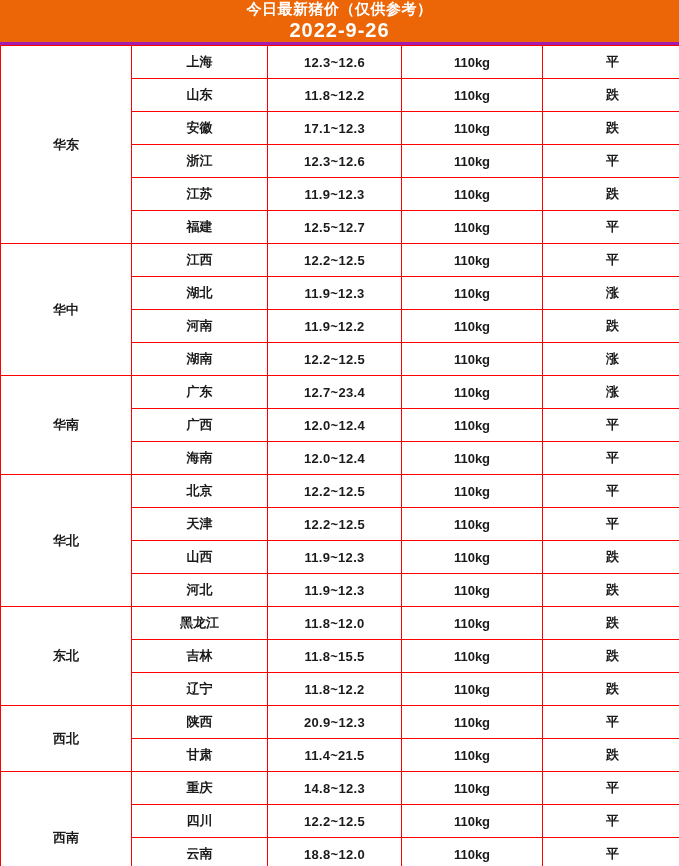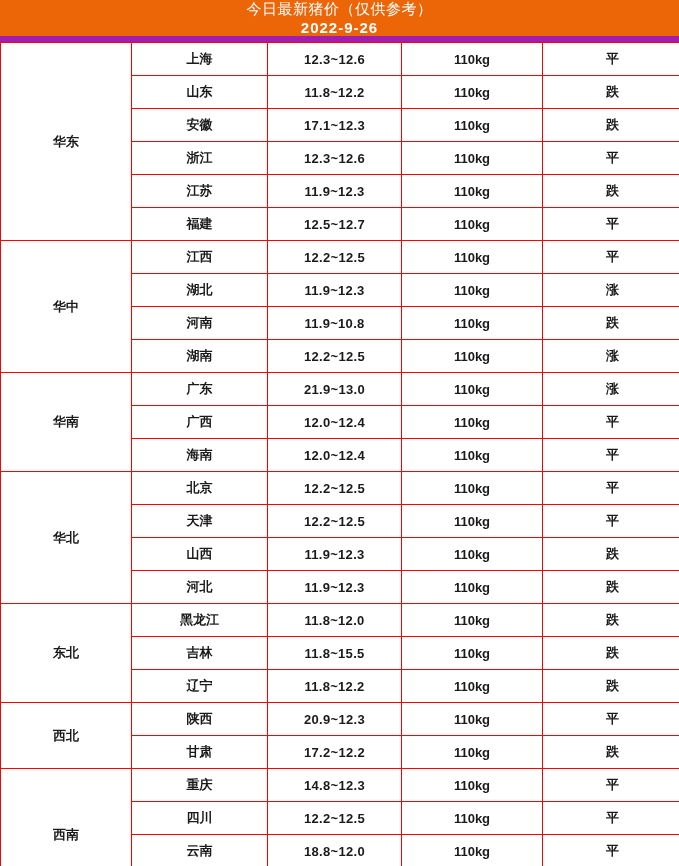--- a/index.html
+++ b/index.html
@@ -18,36 +18,36 @@
     height: 866px;
     box-sizing: border-box;
     display: flex;
     flex-direction: column;
   }
   .title-bar {
     height: 34px;
     background: #ec6608;
     color: #ffffff;
     font-size: 15px;
-    font-weight: normal;
+    font-weight: bold;
     display: flex;
     align-items: center;
     justify-content: center;
     letter-spacing: 0.5px;
   }
   .date-bar {
     height: 32px;
     background: #ec6608;
     color: #ffffff;
-    font-size: 15px;
+    font-size: 20px;
     font-weight: bold;
     display: flex;
     align-items: center;
     justify-content: center;
-    border-bottom: 6px solid #a21caf;
+    border-bottom: 3px solid #a21caf;
     letter-spacing: 1px;
   }
   table.price {
     border-collapse: collapse;
     width: 679px;
     table-layout: fixed;
   }
   table.price td {
     border: 1px solid #ff0000;
     height: 32px;
@@ -138,34 +138,34 @@
           <td class="trend trend-flat">平</td>
         </tr>
         <tr>
           <td class="province">湖北</td>
           <td class="price-range">11.9~12.3</td>
           <td class="weight">110kg</td>
           <td class="trend trend-up">涨</td>
         </tr>
         <tr>
           <td class="province">河南</td>
-          <td class="price-range">11.9~10.8</td>
+          <td class="price-range">11.9~12.2</td>
           <td class="weight">110kg</td>
           <td class="trend trend-down">跌</td>
         </tr>
         <tr>
           <td class="province">湖南</td>
           <td class="price-range">12.2~12.5</td>
           <td class="weight">110kg</td>
           <td class="trend trend-up">涨</td>
         </tr>
         <tr>
           <td class="region" rowspan="3">华南</td>
           <td class="province">广东</td>
-          <td class="price-range">21.9~13.0</td>
+          <td class="price-range">12.7~23.4</td>
           <td class="weight">110kg</td>
           <td class="trend trend-up">涨</td>
         </tr>
         <tr>
           <td class="province">广西</td>
           <td class="price-range">12.0~12.4</td>
           <td class="weight">110kg</td>
           <td class="trend trend-flat">平</td>
         </tr>
         <tr>
@@ -220,21 +220,21 @@
         </tr>
         <tr>
           <td class="region" rowspan="2">西北</td>
           <td class="province">陕西</td>
           <td class="price-range">20.9~12.3</td>
           <td class="weight">110kg</td>
           <td class="trend trend-flat">平</td>
         </tr>
         <tr>
           <td class="province">甘肃</td>
-          <td class="price-range">17.2~12.2</td>
+          <td class="price-range">11.4~21.5</td>
           <td class="weight">110kg</td>
           <td class="trend trend-down">跌</td>
         </tr>
         <tr>
           <td class="region" rowspan="4">西南</td>
           <td class="province">重庆</td>
           <td class="price-range">14.8~12.3</td>
           <td class="weight">110kg</td>
           <td class="trend trend-flat">平</td>
         </tr>

